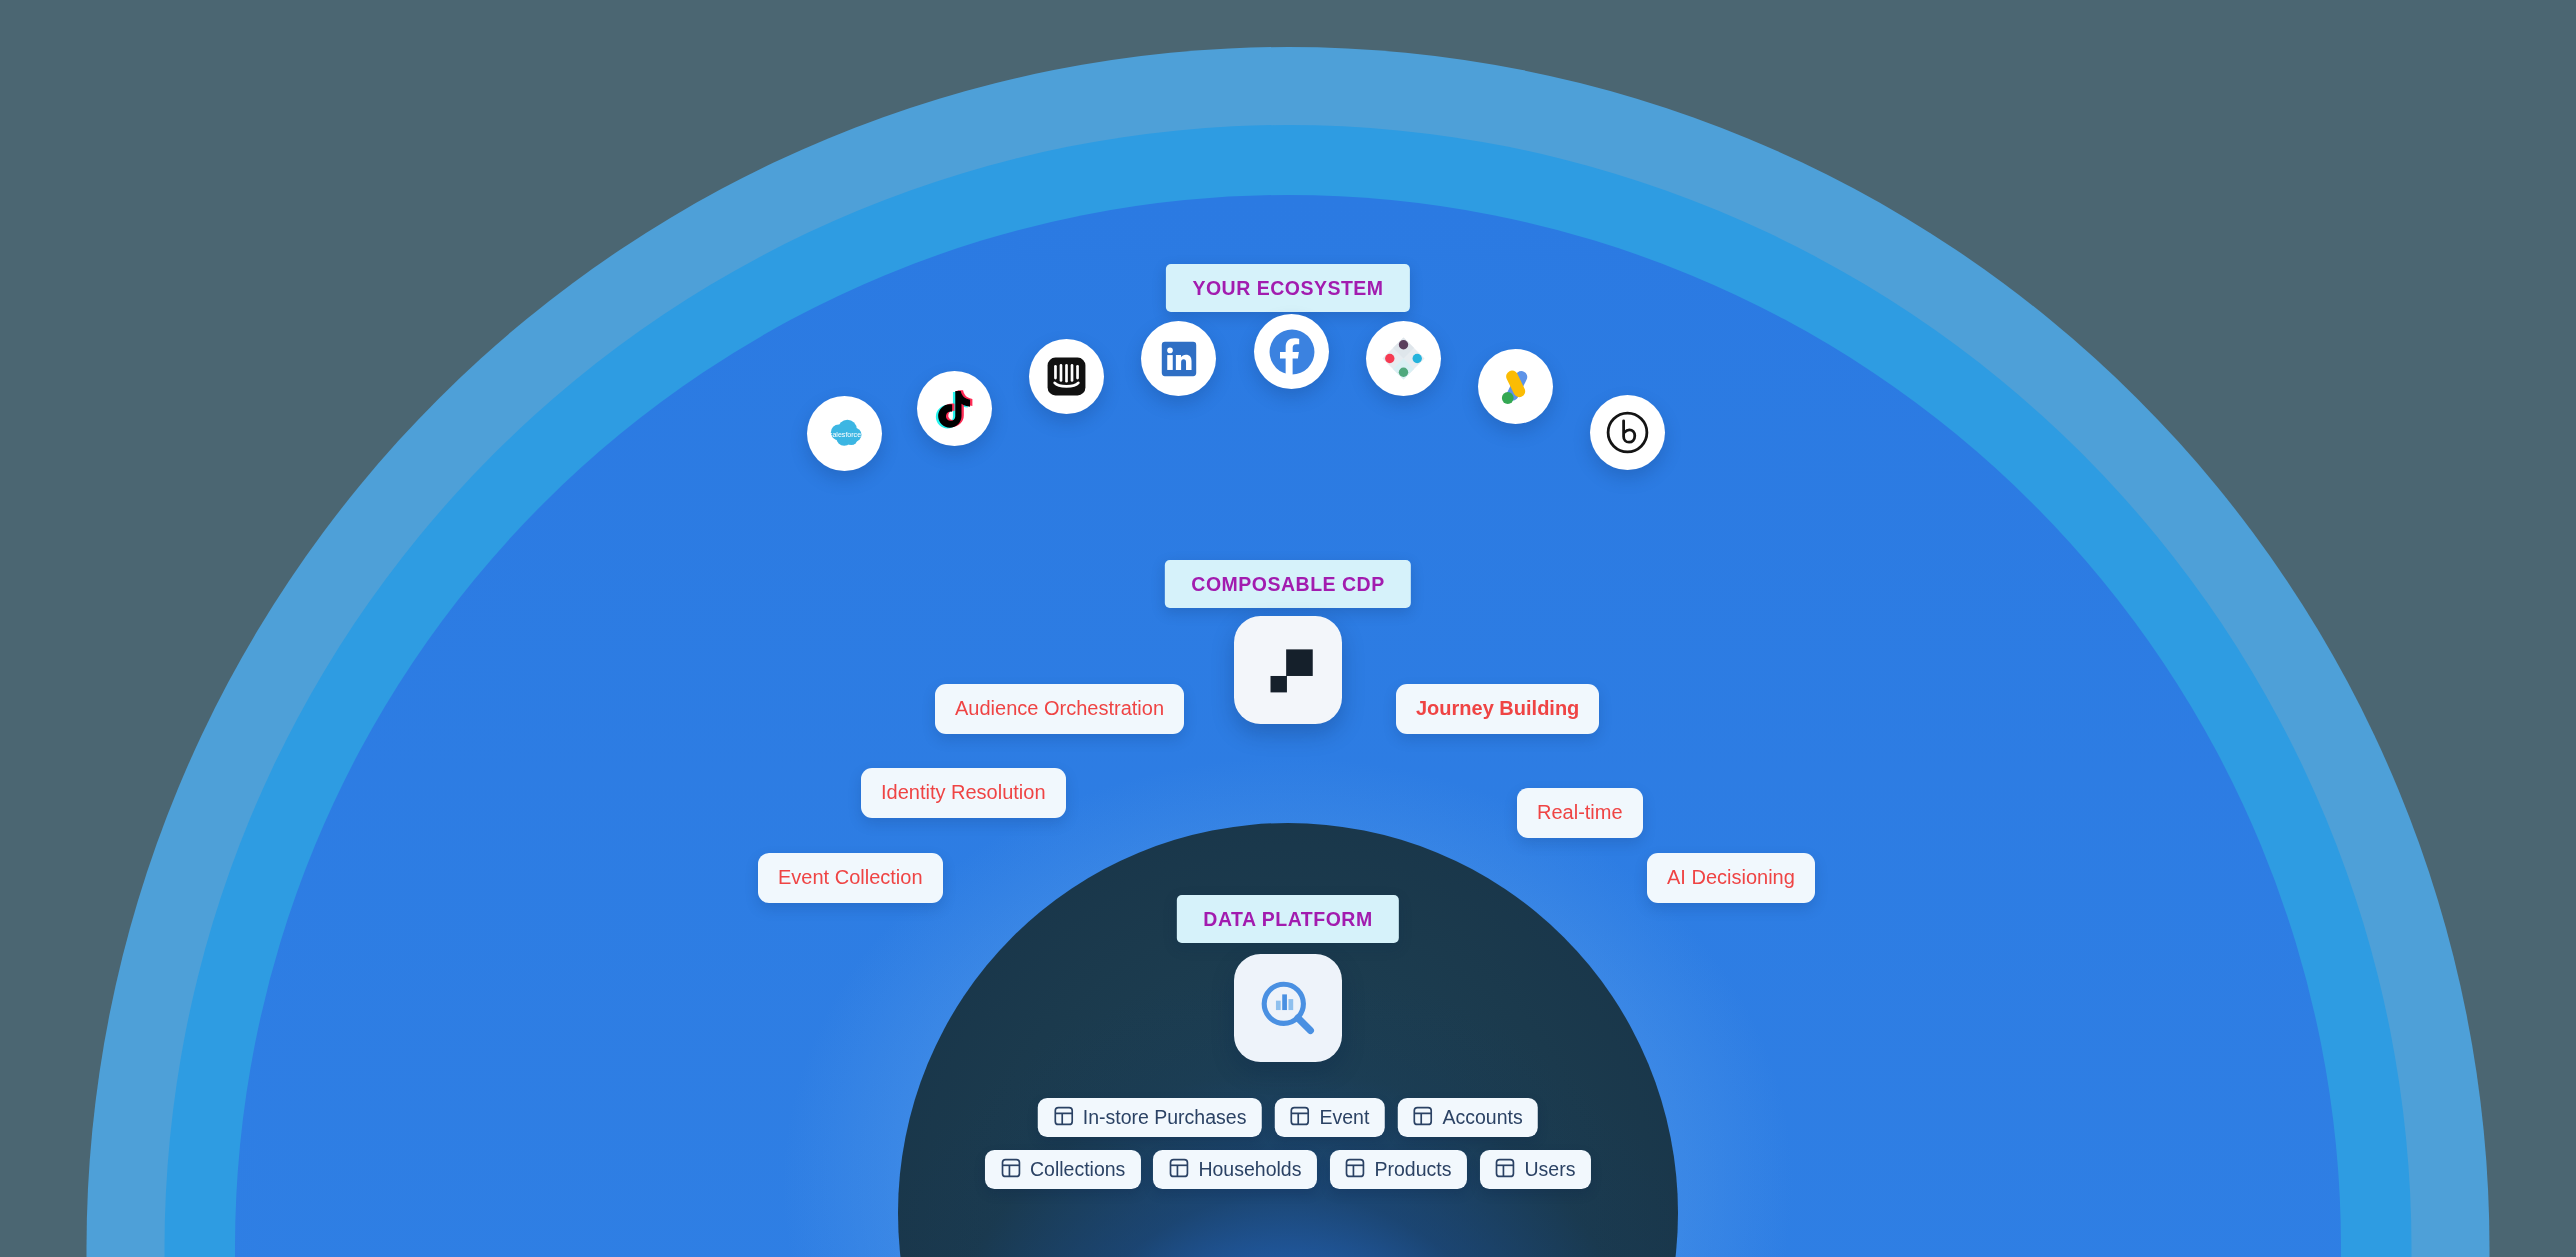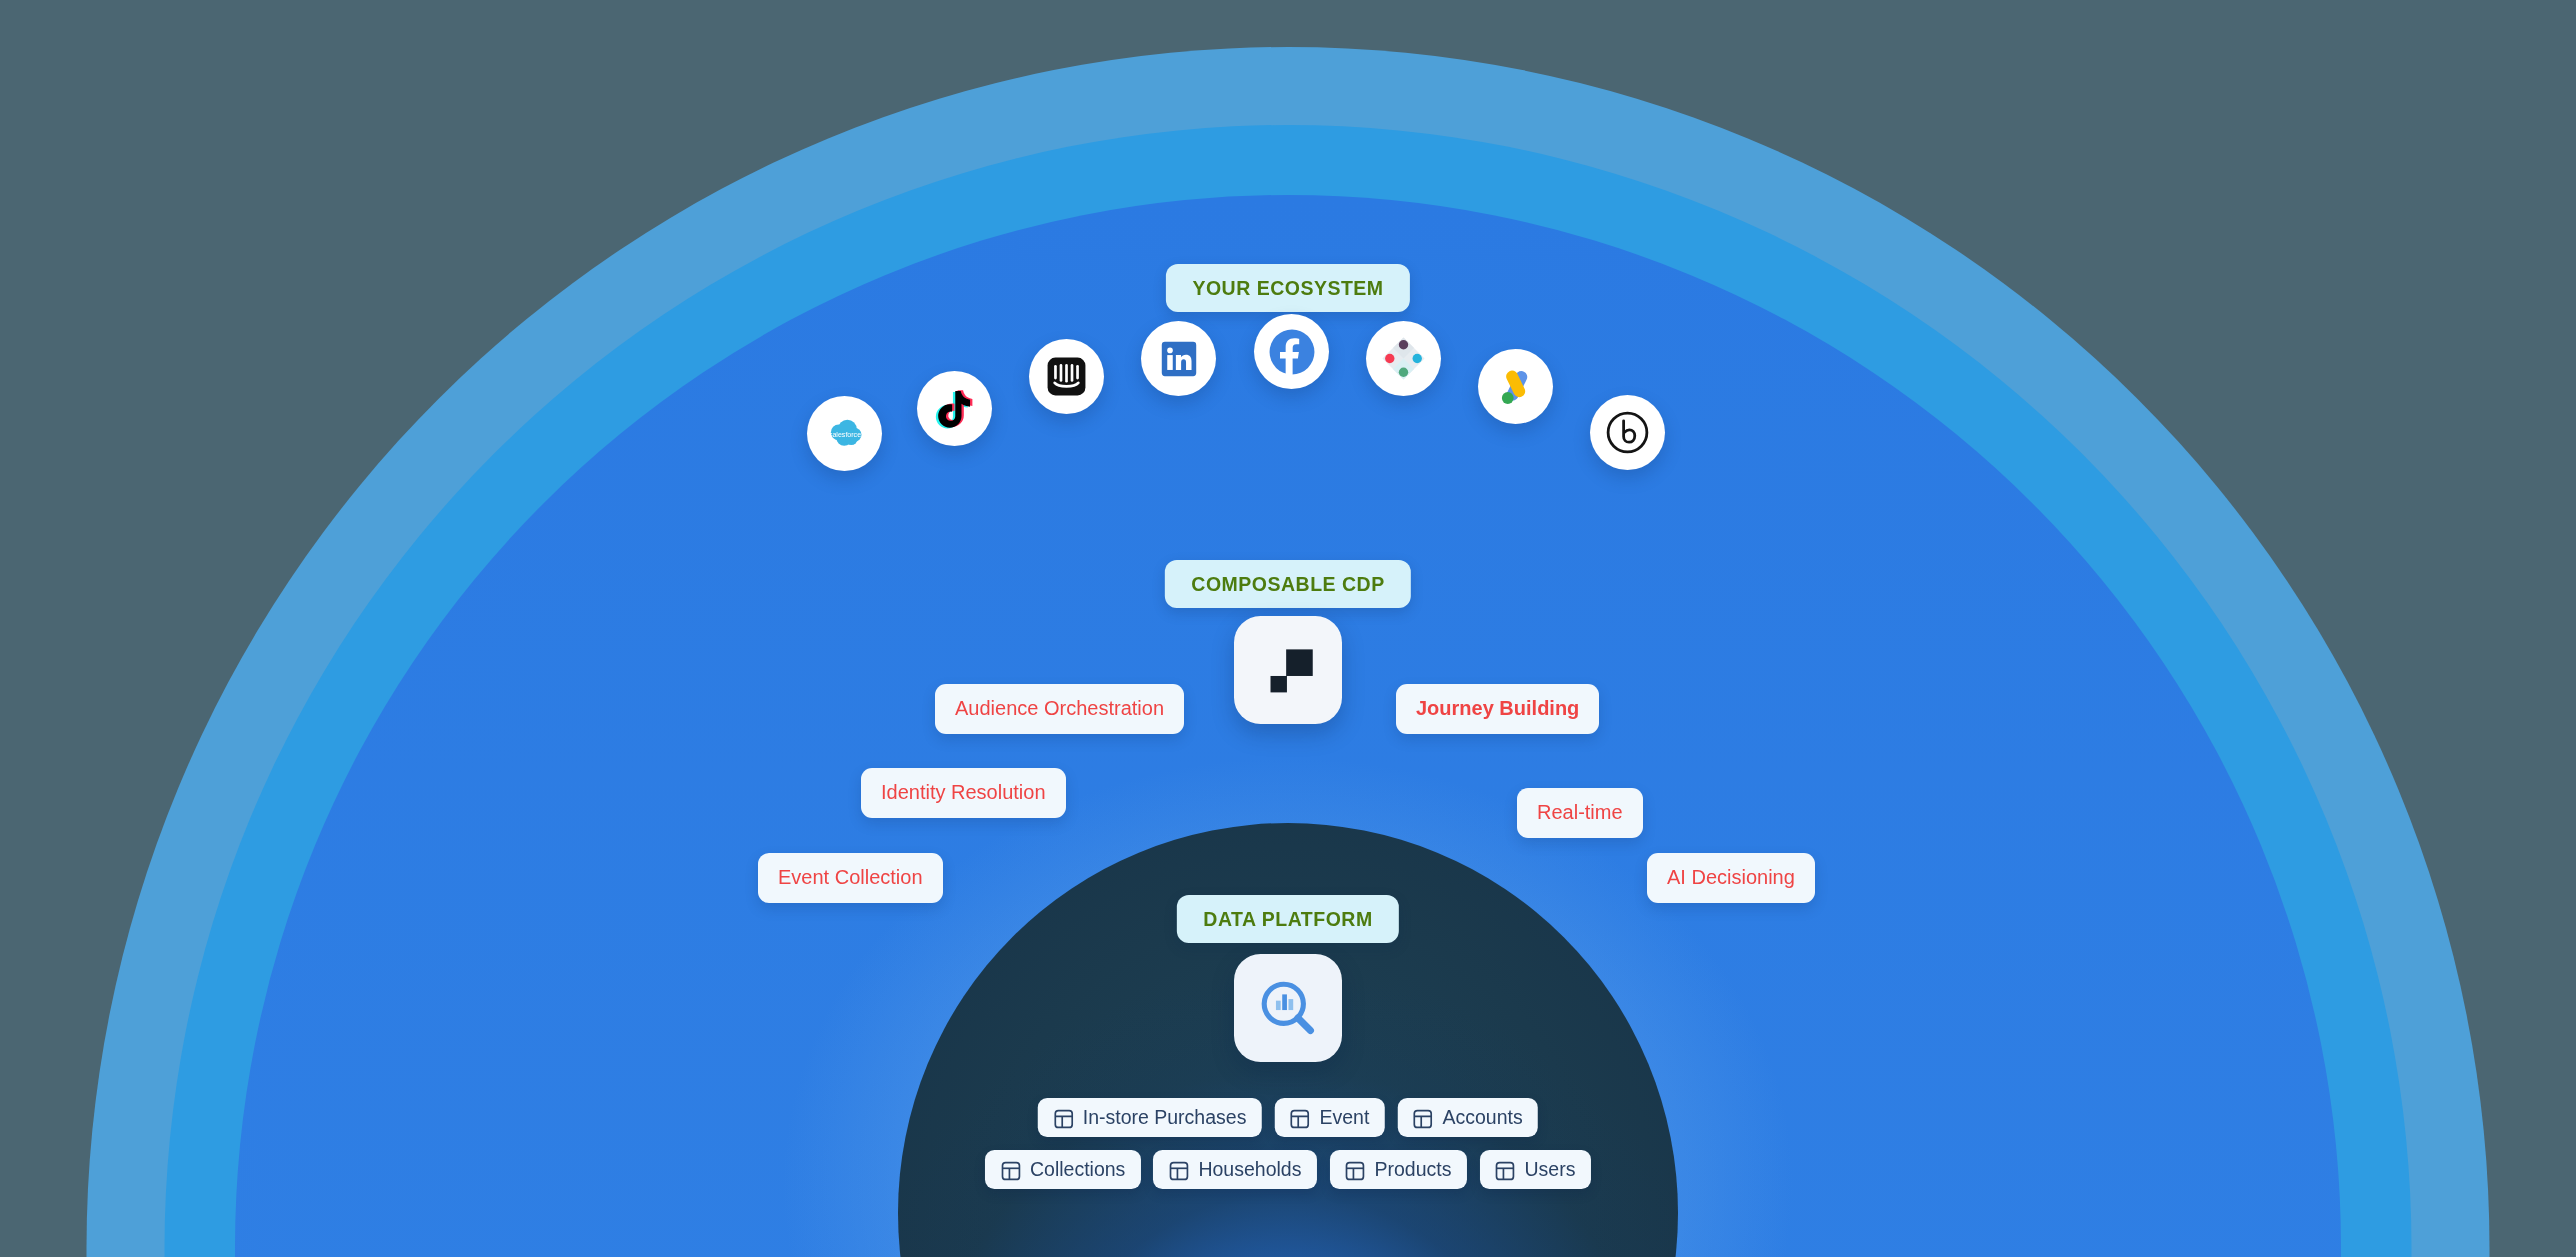--- a/index.html
+++ b/index.html
@@ -56,26 +56,26 @@
         rgba(20,45,66,0.0) 64%),
       radial-gradient(circle at 50% 50%, #1e4357 0%, #1b3a4d 55%, #173247 100%);
   }
 
   
   .badge {
     position:absolute;
     left:50%;
     transform:translateX(-50%);
     background:#d6f2fa;
-    color:#4d7c0f;
+    color:#a21caf;
     font-size:19.5px;
     font-weight:bold;
     letter-spacing:0.5px;
     padding:12.5px 26.5px;
-    border-radius:12px;
+    border-radius:5px;
     white-space:nowrap;
     box-shadow:0 4.7px 12.5px rgba(10,40,80,0.18);
   }
   .badge-eco  { top:264px; }
   .badge-cdp  { top:560px; }
   .badge-data { top:895px; }
 
   
   .eco-icon {
     position:absolute;
@@ -123,21 +123,21 @@
     left:50%;
     transform:translateX(-50%);
     display:flex;
     gap:12.5px;
     white-space:nowrap;
   }
   .chip-row-1 { top:1098px; }
   .chip-row-2 { top:1150px; }
   .chip {
     display:flex;
-    align-items:flex-end;
+    align-items:flex-start;
     gap:9.4px;
     background:#f2f8fd;
     color:#2b4264;
     font-size:19.5px;
     padding:7.8px 15.6px;
     border-radius:9.4px;
     box-shadow:0 4.7px 11px rgba(8,32,70,0.20);
   }
   .chip svg { display:block; flex:0 0 auto; }
 </style>

